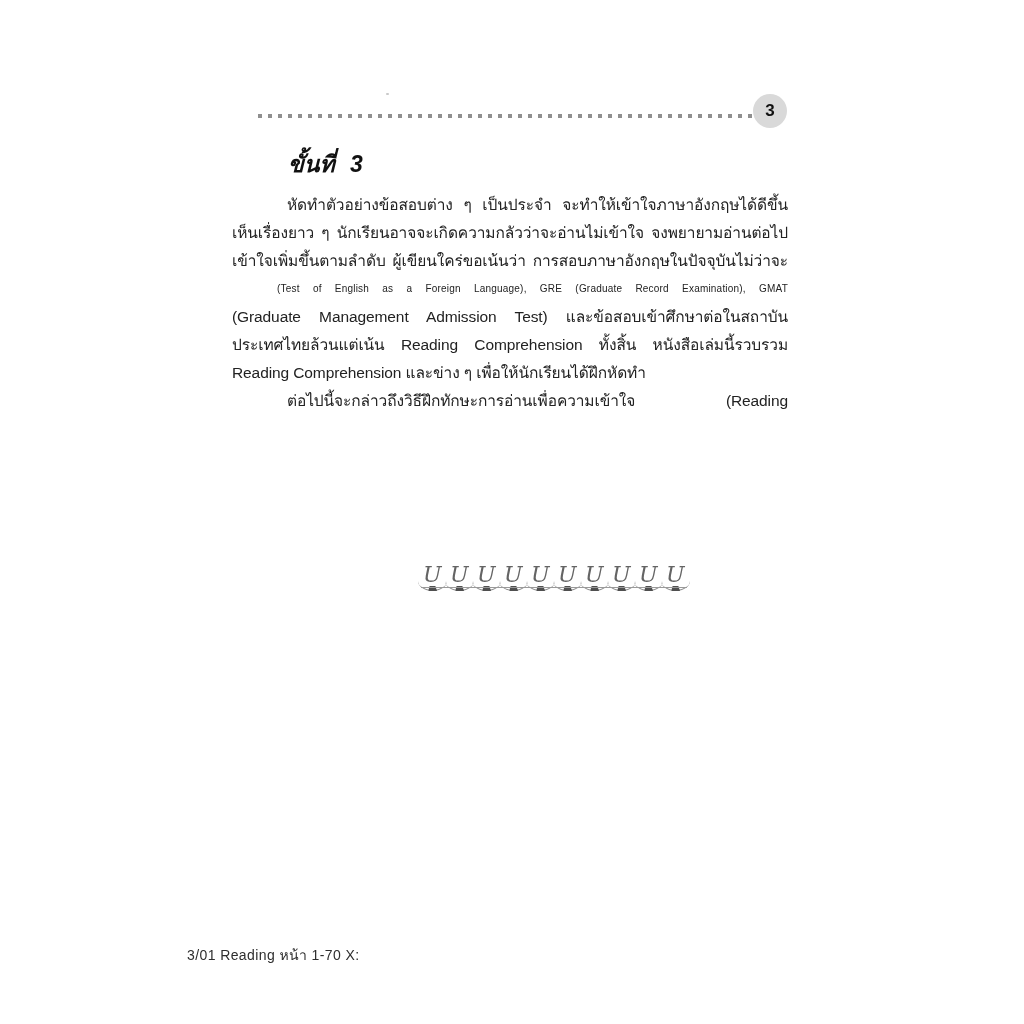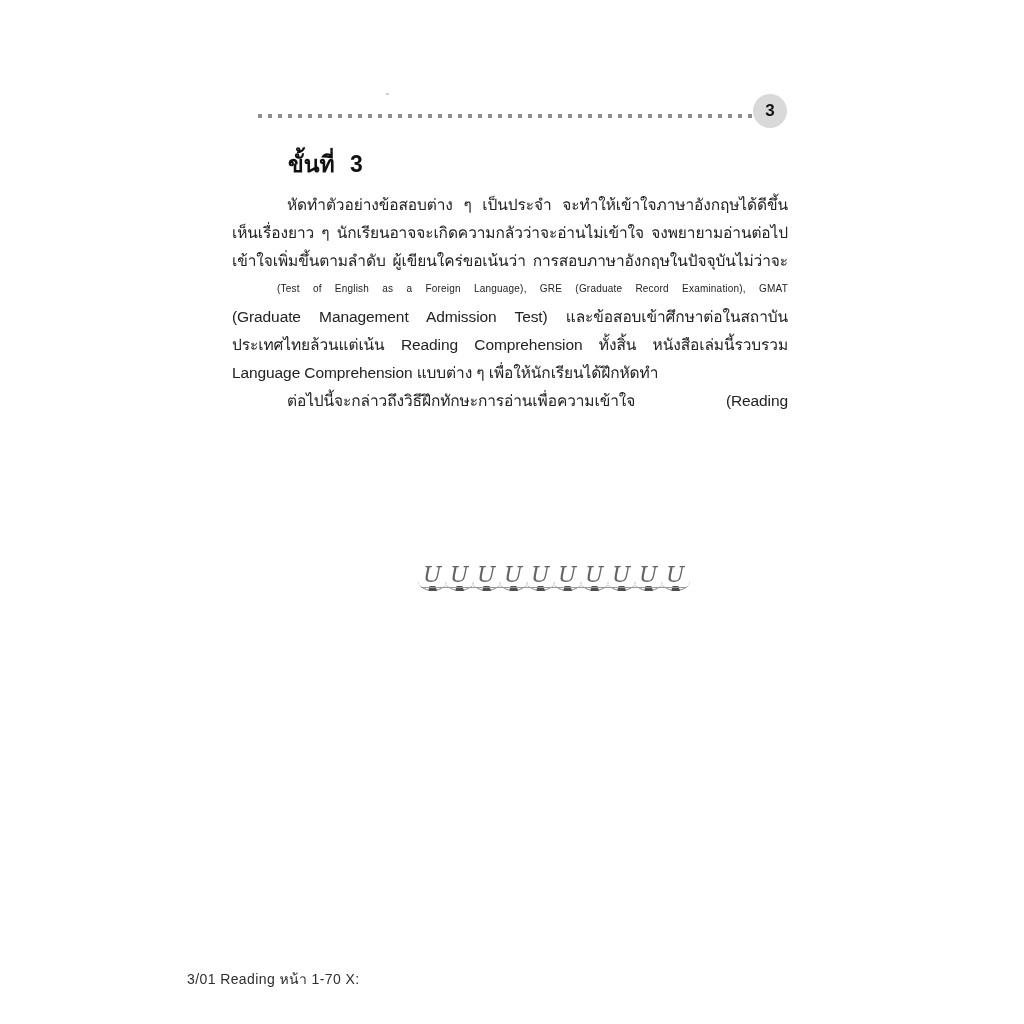--- a/index.html
+++ b/index.html
@@ -58,20 +58,21 @@
   
   .heading {
     position: absolute;
     left: 288px;
     top: 148px;
     font-size: 23px;
     font-weight: bold;
     color: #111111;
     word-spacing: 9px;
     line-height: 32px;
+    font-style: italic;
   }
   
   .body-text {
     position: absolute;
     left: 232px;
     top: 191px;
     width: 556px;
     font-size: 15.5px;
     color: #222222;
     letter-spacing: -0.1px;
@@ -146,21 +147,21 @@
     bottom: 2px;
     width: 9px;
     height: 5px;
     background: #4f4f4f;
     clip-path: polygon(18% 0, 82% 0, 100% 100%, 0 100%);
   }
   
   .footer {
     position: absolute;
     left: 187px;
-    top: 968px;
+    top: 944px;
     font-size: 14px;
     letter-spacing: 0.4px;
     color: #2e2e2e;
   }
 </style>
 </head>
 <body>
 
 <div class="page">
 
@@ -174,21 +175,21 @@
 
   <div class="heading">ขั้นที่ 3</div>
 
   <div class="body-text">
     <div class="line indent">หัดทำตัวอย่างข้อสอบต่าง ๆ เป็นประจำ จะทำให้เข้าใจภาษาอังกฤษได้ดีขึ้น ครั้งแรกเมื่อ</div>
     <div class="line">เห็นเรื่องยาว ๆ นักเรียนอาจจะเกิดความกลัวว่าจะอ่านไม่เข้าใจ จงพยายามอ่านต่อไป จะค่อย ๆ</div>
     <div class="line">เข้าใจเพิ่มขึ้นตามลำดับ ผู้เขียนใคร่ขอเน้นว่า การสอบภาษาอังกฤษในปัจจุบันไม่ว่าจะเป็น TOEFL</div>
     <div class="line latin">(Test of English as a Foreign Language), GRE (Graduate Record Examination), GMAT</div>
     <div class="line">(Graduate Management Admission Test) และข้อสอบเข้าศึกษาต่อในสถาบันอุดมศึกษาใน</div>
     <div class="line">ประเทศไทยล้วนแต่เน้น Reading Comprehension ทั้งสิ้น หนังสือเล่มนี้รวบรวมตัวอย่างข้อสอบ</div>
-    <div class="line end">Language Comprehension แบบต่าง ๆ เพื่อให้นักเรียนได้ฝึกหัดทำ</div>
+    <div class="line end">Reading Comprehension และข่าง ๆ เพื่อให้นักเรียนได้ฝึกหัดทำ</div>
     <div class="line indent">ต่อไปนี้จะกล่าวถึงวิธีฝึกทักษะการอ่านเพื่อความเข้าใจ (Reading Comprehension) เป็น</div>
   </div>
 
   <div class="divider">
     <span class="orn">
         <span class="orn-glyph">U</span>
       </span>
     <span class="orn">
         <span class="orn-glyph">U</span>
       </span>

